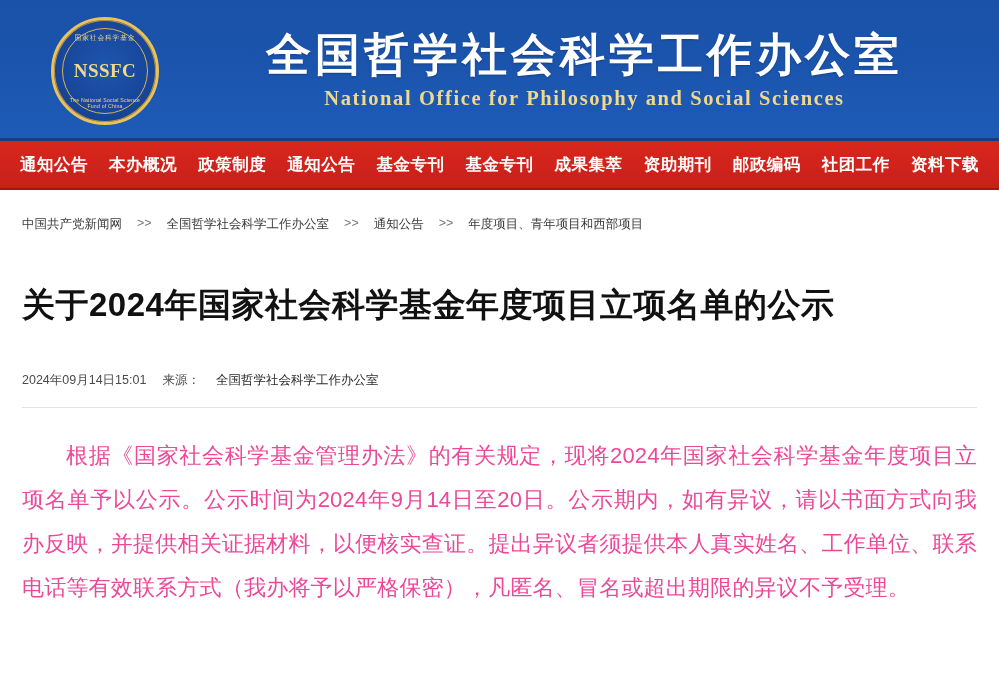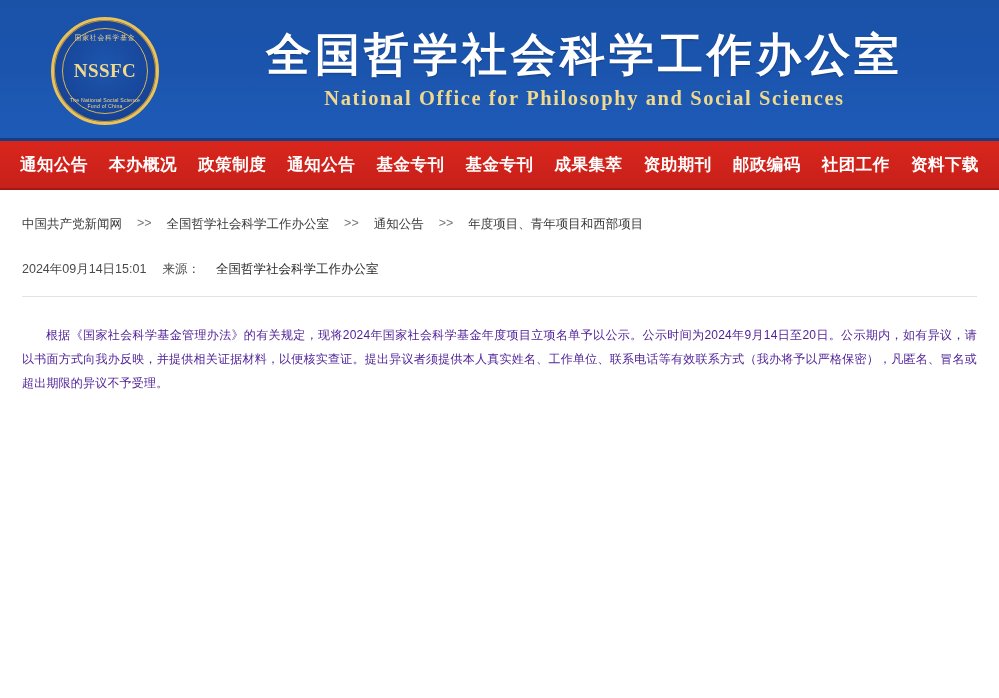--- a/index.html
+++ b/index.html
@@ -177,22 +177,22 @@
     align-items: center;
     gap: 16px;
   }
   .meta .src-label { color: #4a4a4a; }
   .meta .src-value { color: #2b2b2b; }
 
   .body {
     padding-top: 26px;
   }
   .para {
-    font-size: 12px;
-    color: #4c1d95;
+    font-size: 22px;
+    color: #ec4899;
     line-height: 2.0;
     text-indent: 2em;
     margin: 0 0 16px 0;
     text-align: justify;
     letter-spacing: 0.2px;
   }
 </style>
 </head>
 <body>
 
@@ -230,20 +230,21 @@
   <span class="crumb link">中国共产党新闻网</span>
   <span class="crumb-sep">&gt;&gt;</span>
   <span class="crumb link">全国哲学社会科学工作办公室</span>
   <span class="crumb-sep">&gt;&gt;</span>
   <span class="crumb link">通知公告</span>
   <span class="crumb-sep">&gt;&gt;</span>
   <span class="crumb link">年度项目、青年项目和西部项目</span>
 </div>
 
 <div class="article">
+  <h1 class="headline">关于2024年国家社会科学基金年度项目立项名单的公示</h1>
   <div class="meta">
     <span>2024年09月14日15:01</span>
     <span class="src-label">来源：</span>
     <span class="src-value">全国哲学社会科学工作办公室</span>
   </div>
   <div class="body">
     <p class="para">根据《国家社会科学基金管理办法》的有关规定，现将2024年国家社会科学基金年度项目立项名单予以公示。公示时间为2024年9月14日至20日。公示期内，如有异议，请以书面方式向我办反映，并提供相关证据材料，以便核实查证。提出异议者须提供本人真实姓名、工作单位、联系电话等有效联系方式（我办将予以严格保密），凡匿名、冒名或超出期限的异议不予受理。</p>
   </div>
 </div>
 

